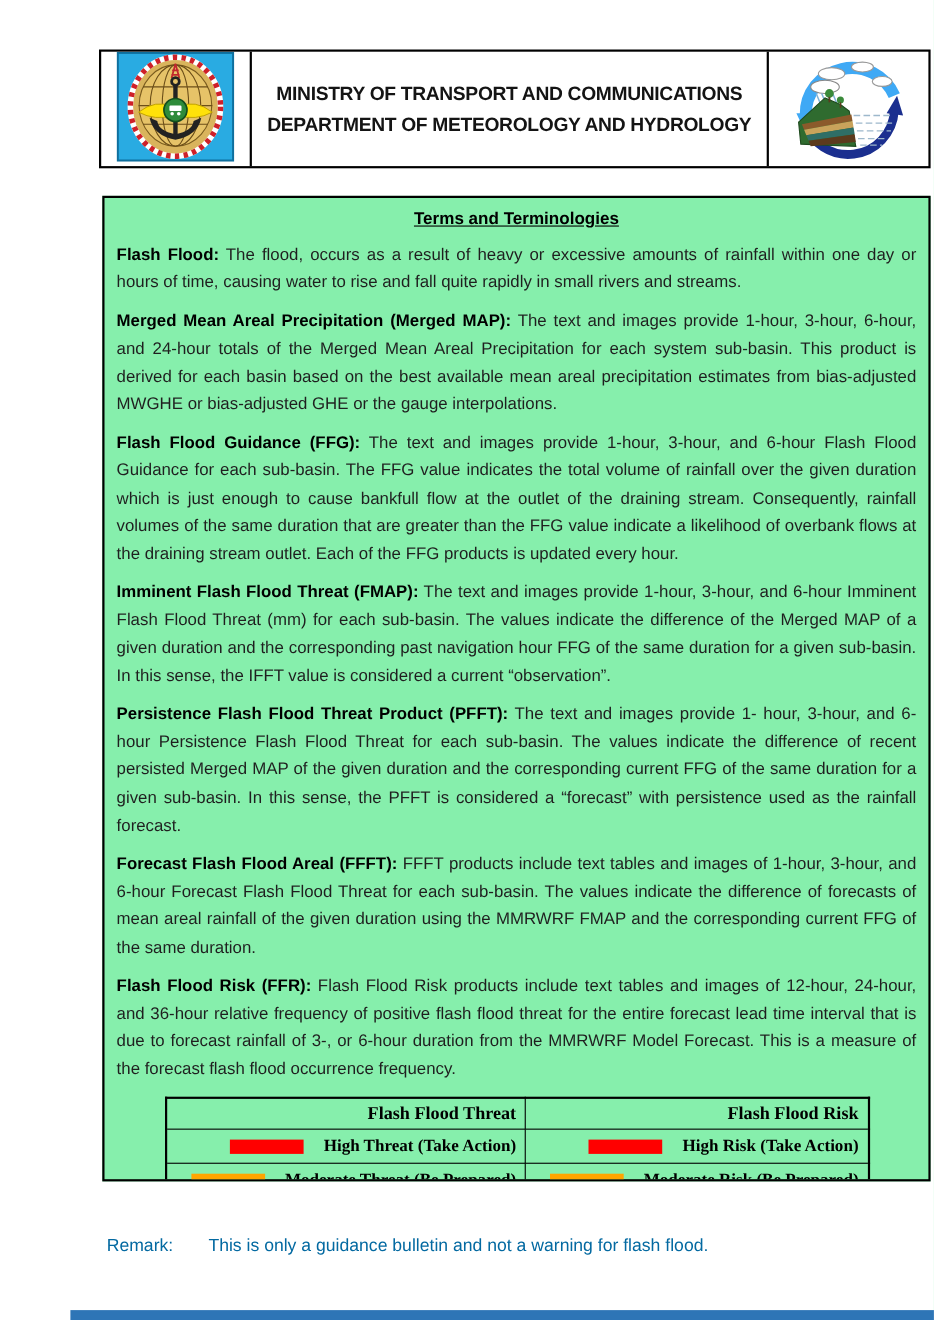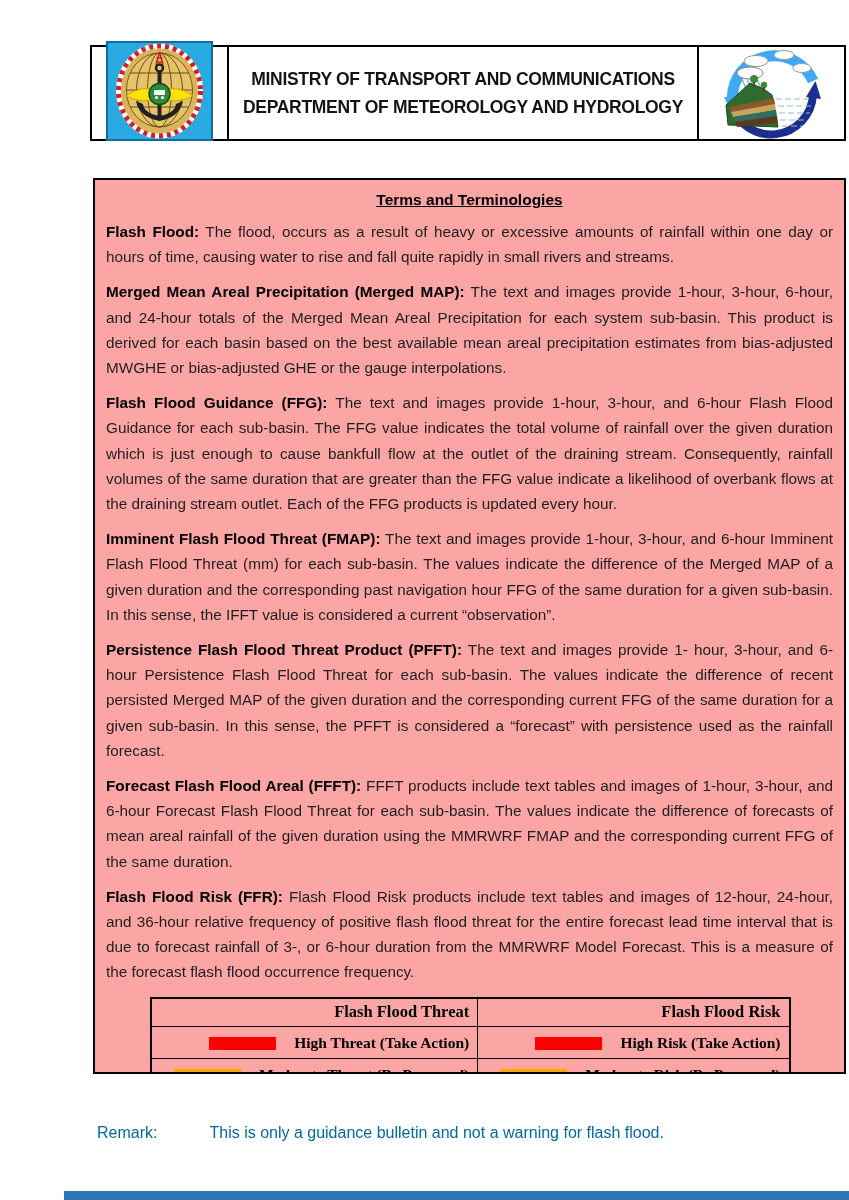--- a/index.html
+++ b/index.html
@@ -4,21 +4,21 @@
 <style>
   html,body { margin:0; padding:0; }
   body {
     width:849px; height:1200px; position:relative; background:#ffffff;
     font-family:"Liberation Sans", sans-serif; color:#1a1a1a;
     overflow:hidden;
   }
 
   
   .header-table {
-    position:absolute; left:90px; top:45px; width:756px; height:96px;
+    position:absolute; left:90px; top:45px; width:756px; height:108px;
     border:2px solid #000; box-sizing:border-box; display:flex; background:#fff;
   }
   .header-cell-left {
     width:137px; border-right:2px solid #000; box-sizing:border-box;
     display:flex; align-items:center; justify-content:center;
   }
   .header-cell-center {
     flex:1; display:flex; flex-direction:column; align-items:center; justify-content:center;
   }
   .header-line {
@@ -27,21 +27,21 @@
   }
   .header-cell-right {
     width:147px; border-left:2px solid #000; box-sizing:border-box;
     display:flex; align-items:center; justify-content:center;
   }
 
   
   .terms-box {
     position:absolute; left:93px; top:178px; width:753px; height:896px;
     border:2px solid #000; box-sizing:border-box; padding:9px 11px 0 11px;
-    background:#fca5a5; overflow:hidden;
+    background:#86efac; overflow:hidden;
   }
   .terms-title {
     text-align:center; font-weight:bold; font-size:15.5px;
     text-decoration:underline; margin:2px 0 0 0; color:#000;
   }
   .term-para {
     margin:10px 0 0 0; text-align:justify; font-size:15.3px; line-height:25.2px;
     color:#1f1f1f;
   }
   .term-name { font-weight:bold; color:#000; }
@@ -63,21 +63,21 @@
   }
   .legend-label {
     font-weight:bold; font-size:15.5px; vertical-align:middle;
   }
 
   
   .remark-row {
     position:absolute; left:97px; top:1122px; font-size:16px; display:flex;
     line-height:22px;
   }
-  .remark-text { margin-left:52px; }
+  .remark-text { margin-left:32px; }
 
   
   .footer-bar { position:absolute; left:64px; right:0; bottom:0; height:9px; }
 </style>
 </head>
 <body>
 
 <div class="header-table">
   <div class="header-cell-left">
     <span>

